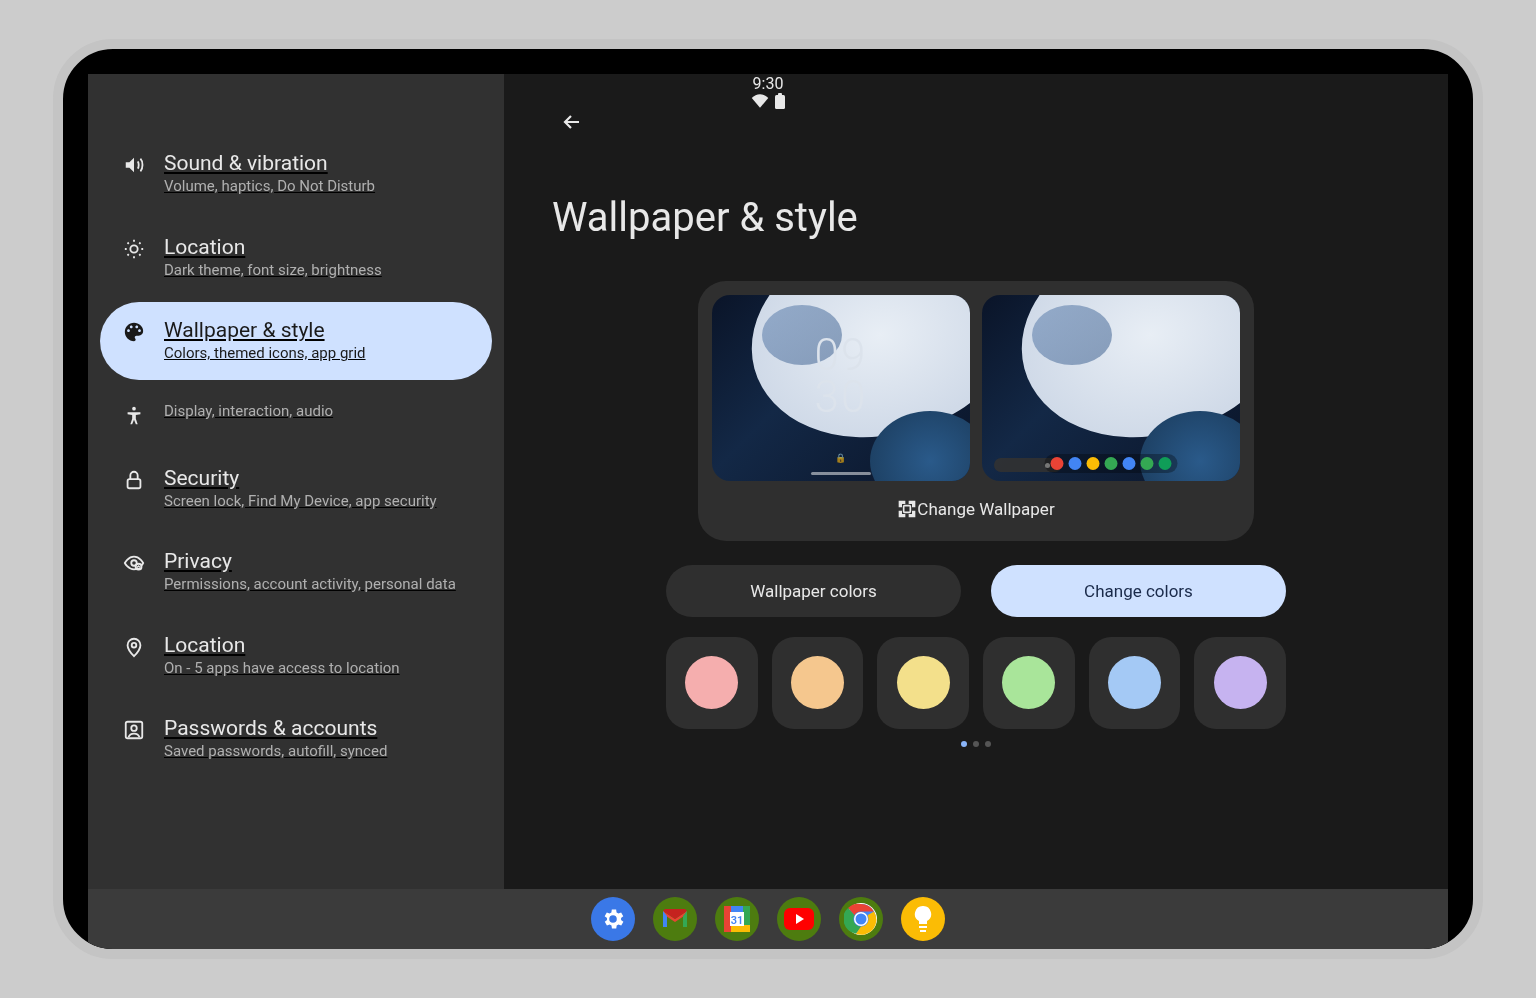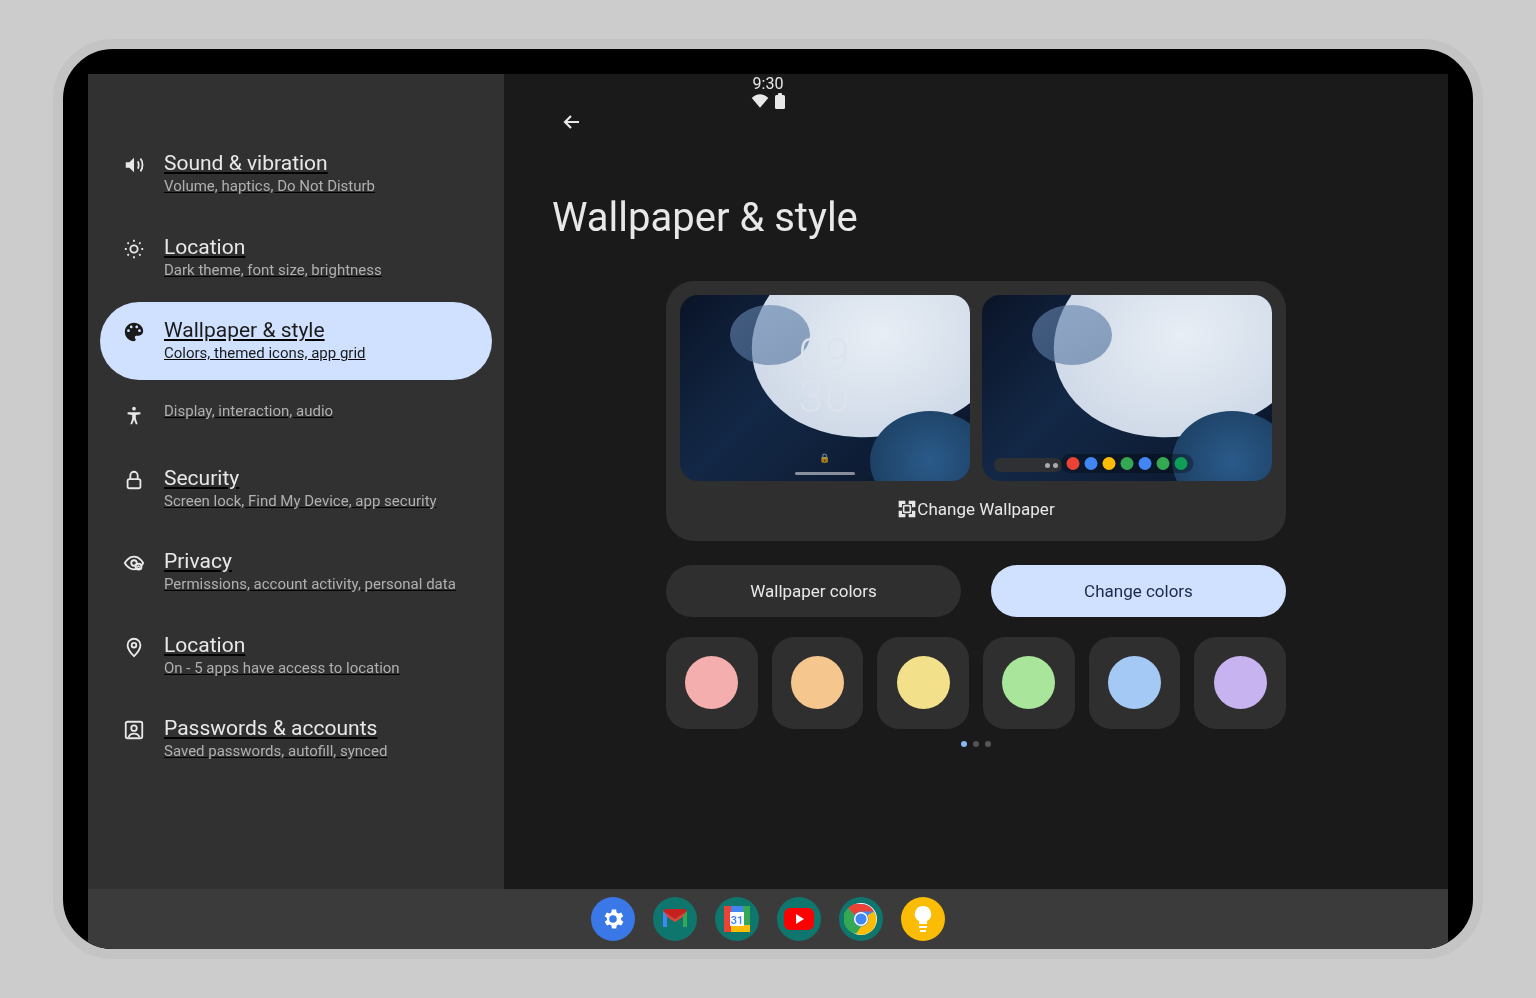--- a/index.html
+++ b/index.html
@@ -138,21 +138,21 @@
   font-size: 40px;
   font-weight: 400;
   margin-top: 52px;
   margin-bottom: 40px;
 }
 
 .wallpaper-card {
   background: #2f2f2f;
   border-radius: 28px;
   padding: 14px;
-  width: 620px;
+  width: 556px;
   margin: 0 auto;
 }
 
 .previews {
   display: flex;
   gap: 12px;
 }
 
 .preview {
   flex: 1;
@@ -343,21 +343,21 @@
   display: flex;
   align-items: center;
   justify-content: center;
   gap: 18px;
 }
 
 .app-icon {
   width: 44px;
   height: 44px;
   border-radius: 50%;
-  background: #0f766e;
+  background: #4d7c0f;
   display: flex;
   align-items: center;
   justify-content: center;
   font-size: 20px;
 }
 
 svg { display: block; }
 </style>
 </head>
 <body>

